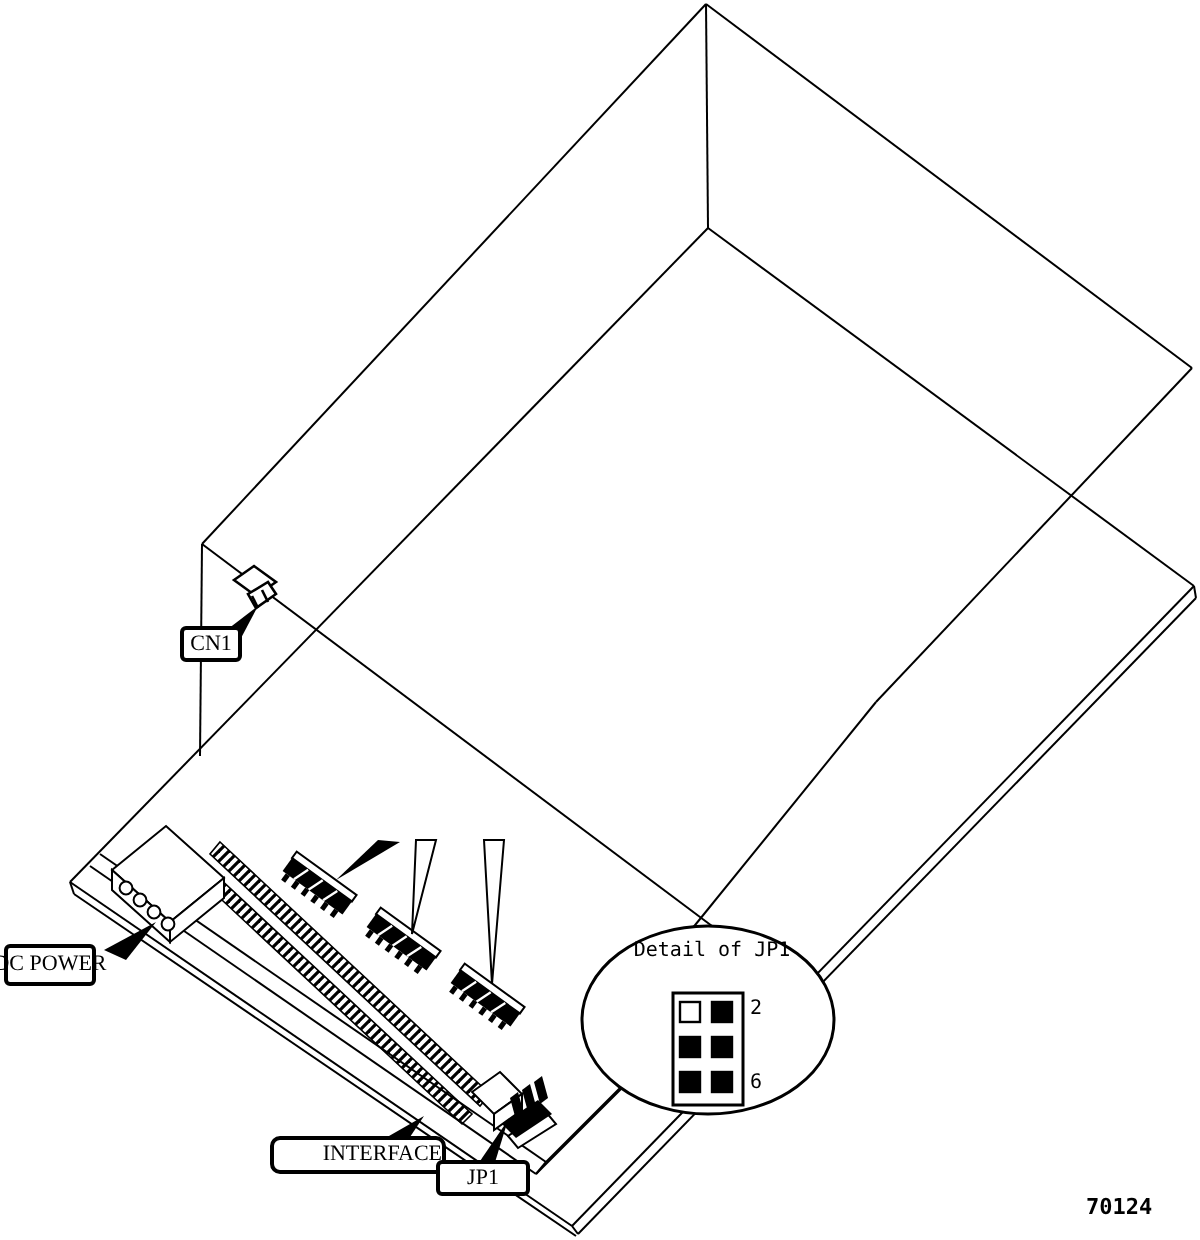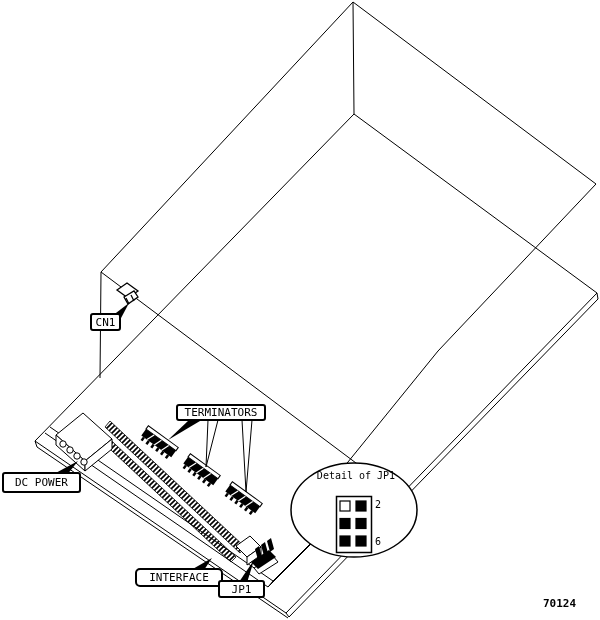--- a/index.html
+++ b/index.html
@@ -1,21 +1,21 @@
 <!DOCTYPE html>
 <html><head>
 <meta charset="utf-8">
 <style>
   html,body{margin:0;padding:0;background:#fff;}
   #stage{position:relative;width:600px;height:620px;background:#fff;overflow:hidden;
          font-family:"DejaVu Sans Mono",monospace;color:#000;}
   #stage svg{position:absolute;left:0;top:0;}
   .callout{position:absolute;border:2px solid #000;background:#fff;border-radius:5px;
            display:flex;align-items:center;justify-content:center;box-sizing:border-box;
-           font-size:11px;line-height:1;white-space:nowrap;z-index:3;}
+           font-size:11px;line-height:1;white-space:nowrap;z-index:3;font-family:Liberation Serif, serif;}
   .sq{border-radius:3px;}
   .ptext{position:absolute;z-index:3;font-size:10px;line-height:1.2;white-space:nowrap;}
   .fignum{position:absolute;z-index:3;font-size:11px;line-height:1.2;white-space:nowrap;font-weight:bold;}
 </style>
 </head>
 <body>
 
 <div id="stage">
 
   <svg width="600" height="620" viewBox="0 0 600 620">
@@ -148,29 +148,26 @@
       <rect x="356" y="518.5" width="10" height="10" stroke="#000" stroke-width="1.2" fill="#000000"></rect>
       <rect x="340" y="536" width="10" height="10" stroke="#000" stroke-width="1.2" fill="#000000"></rect>
       <rect x="356" y="536" width="10" height="10" stroke="#000" stroke-width="1.2" fill="#000000"></rect>
     </g>
   </svg>
 
   <div class="callout sq" style="left:90px;top:313px;width:31px;height:18px;">
     <span>CN1</span>
   </div>
 
-  <div class="callout" style="left:2px;top:472px;width:79px;height:21px;border-radius:3px;">
+  <div class="callout" style="left:2px;top:472px;width:46px;height:21px;border-radius:3px;">
     <span>DC POWER</span>
   </div>
 
-  <div class="callout" style="left:176px;top:404px;width:90px;height:17px;border-radius:3px;">
-    <span>TERMINATORS</span>
-  </div>
 
-  <div class="callout" style="left:135px;top:568px;width:88px;height:19px;">
+  <div class="callout" style="left:135px;top:568px;width:88px;height:19px;justify-content:flex-end;">
     <span>INTERFACE</span>
   </div>
 
   <div class="callout" style="left:218px;top:580px;width:47px;height:18px;border-radius:3px;">
     <span>JP1</span>
   </div>
 
   <div class="ptext" style="left:313px;top:470px;width:86px;text-align:center;">Detail of JP1</div>
   <div class="ptext" style="left:375px;top:499px;">2</div>
   <div class="ptext" style="left:375px;top:536px;">6</div>

